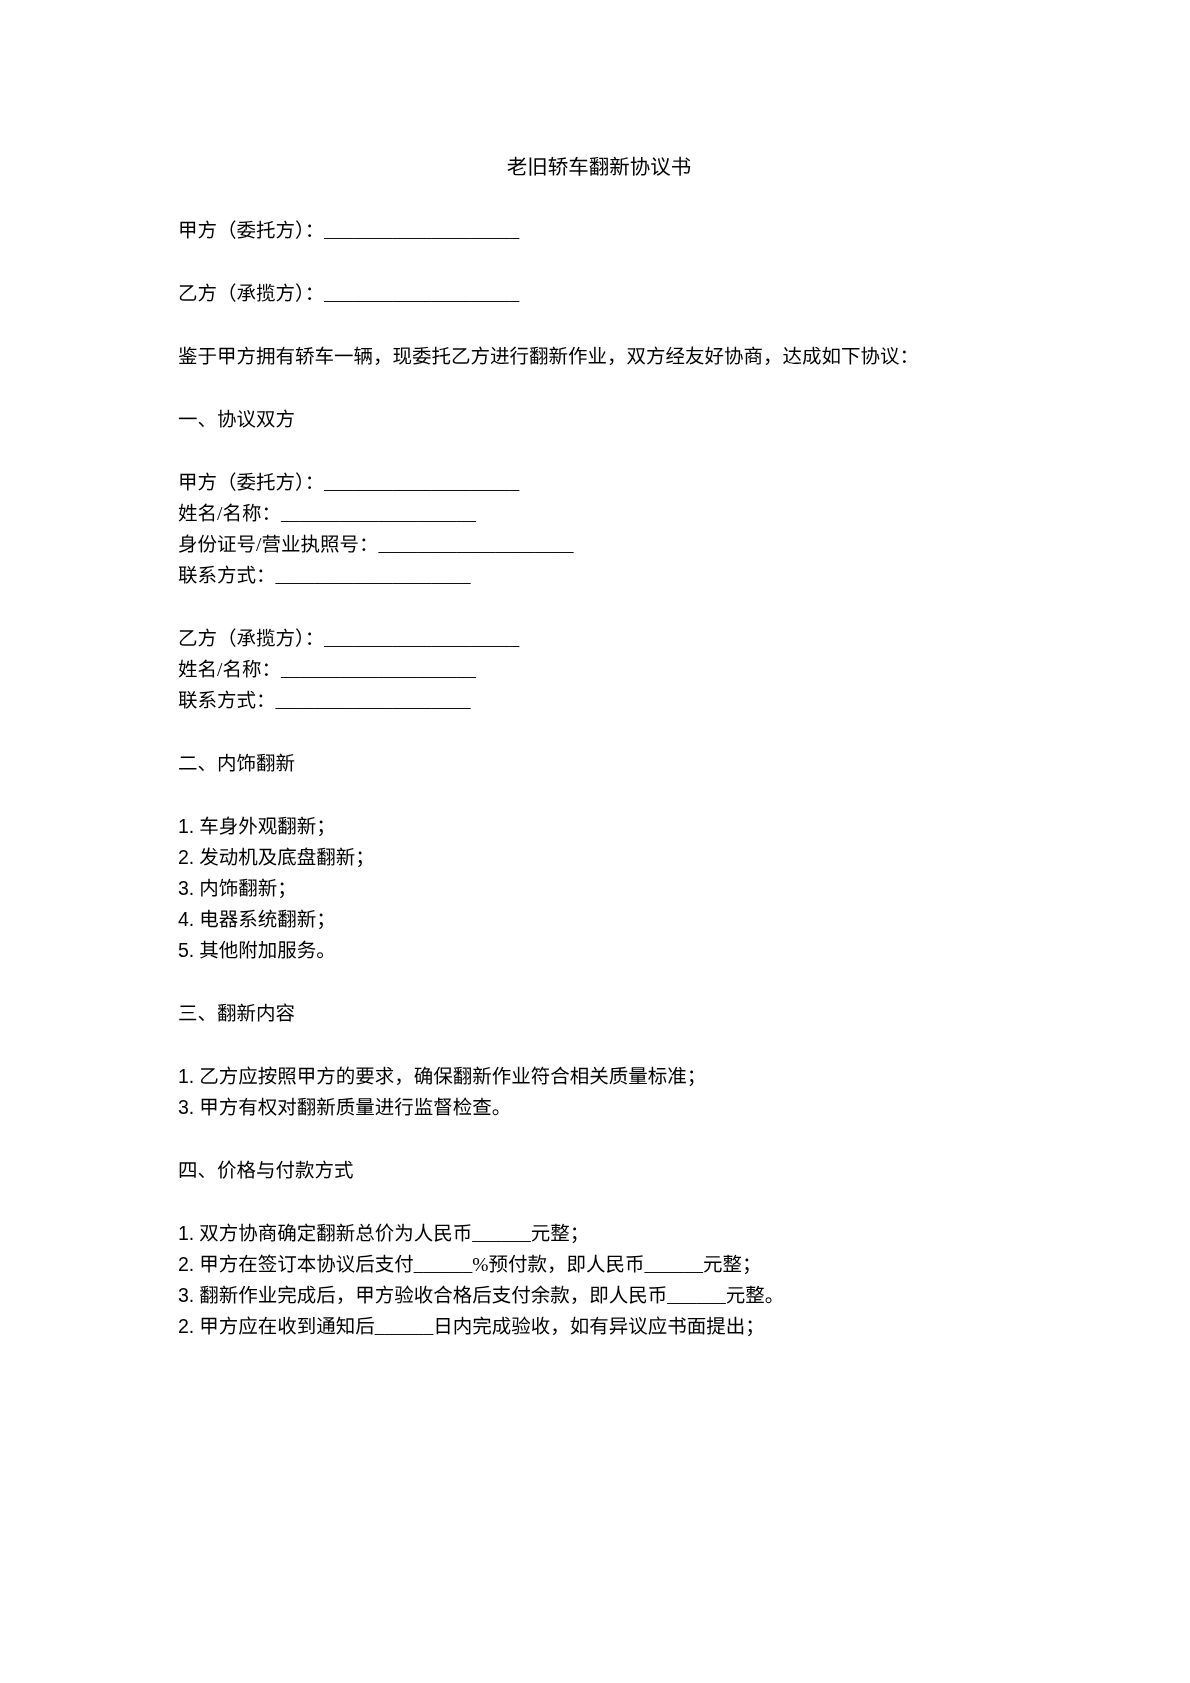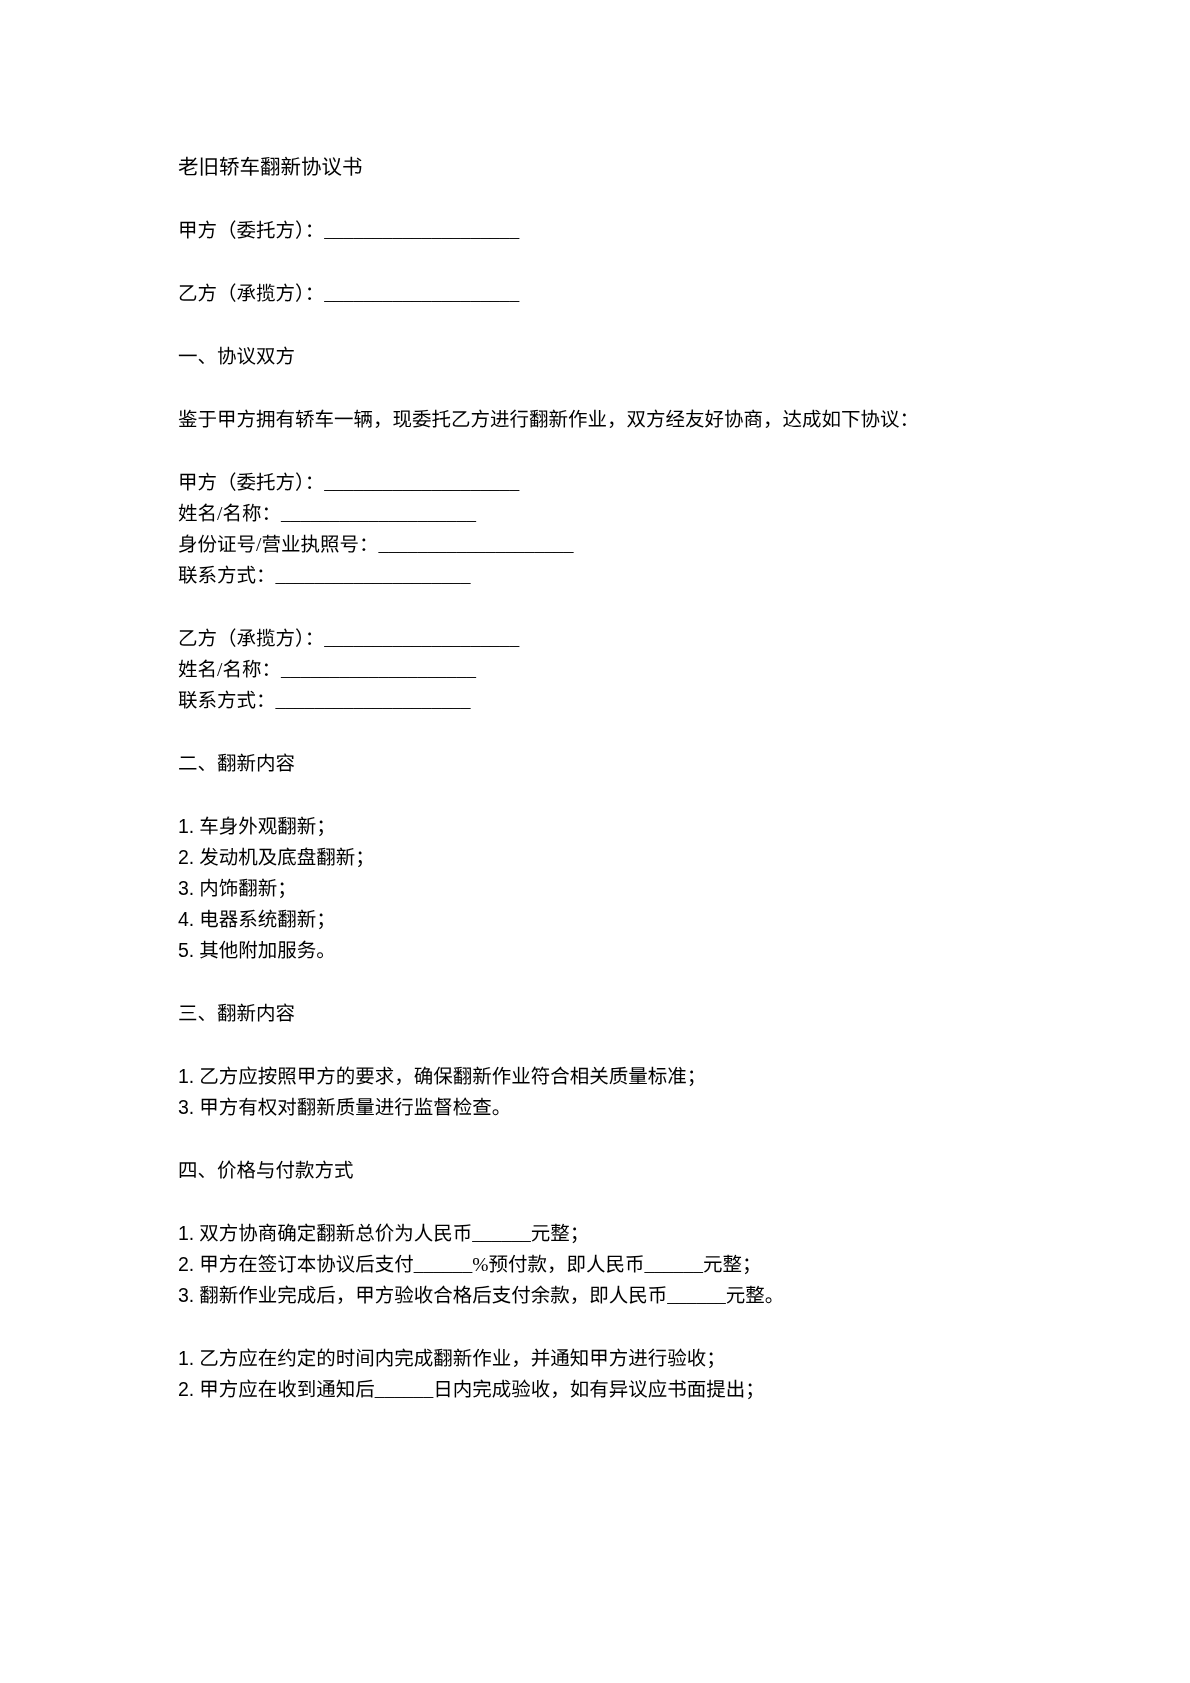--- a/index.html
+++ b/index.html
@@ -23,21 +23,21 @@
     line-height: 31px;
     box-sizing: border-box;
   }
   .content {
     padding: 152px 170px 0 178px;
   }
   .doc-title {
     margin: 0;
     font-size: 20.5px;
     font-weight: normal;
-    text-align: left;
+    text-align: center;
     line-height: 31px;
   }
   p.line {
     margin: 0;
     white-space: nowrap;
   }
   .gap {
     margin-top: 32px !important;
   }
   .blank {
@@ -54,50 +54,49 @@
 
 <div class="page">
   <div class="content">
 
     <h1 class="doc-title">老旧轿车翻新协议书</h1>
 
     <p class="line gap"><span>甲方（委托方）：</span><span class="blank">____________________</span></p>
 
     <p class="line gap"><span>乙方（承揽方）：</span><span class="blank">____________________</span></p>
 
+    <p class="line gap">鉴于甲方拥有轿车一辆，现委托乙方进行翻新作业，双方经友好协商，达成如下协议：</p>
+
     <p class="line gap">一、协议双方</p>
-
-    <p class="line gap">鉴于甲方拥有轿车一辆，现委托乙方进行翻新作业，双方经友好协商，达成如下协议：</p>
 
     <p class="line gap"><span>甲方（委托方）：</span><span class="blank">____________________</span></p>
     <p class="line"><span>姓名/名称：</span><span class="blank">____________________</span></p>
     <p class="line"><span>身份证号/营业执照号：</span><span class="blank">____________________</span></p>
     <p class="line"><span>联系方式：</span><span class="blank">____________________</span></p>
 
     <p class="line gap"><span>乙方（承揽方）：</span><span class="blank">____________________</span></p>
     <p class="line"><span>姓名/名称：</span><span class="blank">____________________</span></p>
     <p class="line"><span>联系方式：</span><span class="blank">____________________</span></p>
 
-    <p class="line gap">二、翻新内容</p>
+    <p class="line gap">二、内饰翻新</p>
 
     <p class="line gap"><span class="num">1.</span><span>车身外观翻新；</span></p>
     <p class="line"><span class="num">2.</span><span>发动机及底盘翻新；</span></p>
     <p class="line"><span class="num">3.</span><span>内饰翻新；</span></p>
     <p class="line"><span class="num">4.</span><span>电器系统翻新；</span></p>
     <p class="line"><span class="num">5.</span><span>其他附加服务。</span></p>
 
     <p class="line gap">三、翻新内容</p>
 
     <p class="line gap"><span class="num">1.</span><span>乙方应按照甲方的要求，确保翻新作业符合相关质量标准；</span></p>
     <p class="line"><span class="num">3.</span><span>甲方有权对翻新质量进行监督检查。</span></p>
 
     <p class="line gap">四、价格与付款方式</p>
 
     <p class="line gap"><span class="num">1.</span><span>双方协商确定翻新总价为人民币______元整；</span></p>
     <p class="line"><span class="num">2.</span><span>甲方在签订本协议后支付______%预付款，即人民币______元整；</span></p>
     <p class="line"><span class="num">3.</span><span>翻新作业完成后，甲方验收合格后支付余款，即人民币______元整。</span></p>
 
 
-    <p class="line gap"><span class="num">1.</span><span>乙方应在约定的时间内完成翻新作业，并通知甲方进行验收；</span></p>
     <p class="line"><span class="num">2.</span><span>甲方应在收到通知后______日内完成验收，如有异议应书面提出；</span></p>
 
   </div>
 </div>
 
 </body></html>

